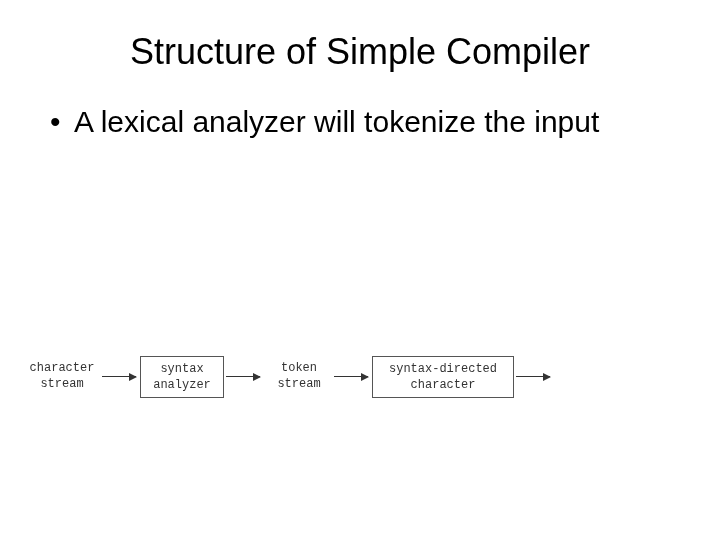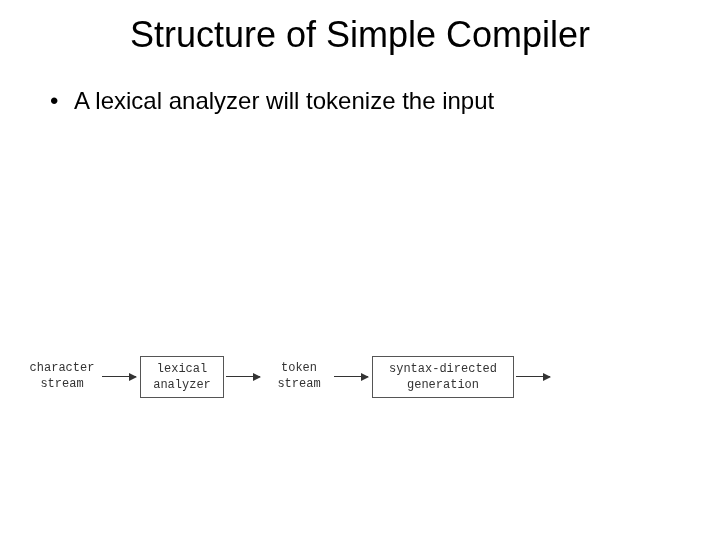--- a/index.html
+++ b/index.html
@@ -9,30 +9,30 @@
     height: 540px;
     background: #ffffff;
     font-family: Arial, Helvetica, sans-serif;
     color: #000;
     position: relative;
   }
   .slide {
     width: 720px;
     height: 540px;
     box-sizing: border-box;
-    padding: 4px 40px 0 40px;
+    padding: 21px 40px 0 40px;
   }
   .title {
     font-size: 36px;
     text-align: center;
     margin: 10px 0 30px 0;
     font-weight: normal;
   }
   .bullets {
-    font-size: 24px;
+    font-size: 30px;
     line-height: 1.25;
     margin: 0 0 0 0;
     padding-left: 10px;
   }
   .bullets li {
     list-style: none;
     position: relative;
     padding-left: 24px;
     margin-bottom: 4px;
   }
@@ -96,30 +96,30 @@
     <li>A lexical analyzer will tokenize the input</li>
   </ul>
 
   <div class="diagram">
 
     <div class="dlabel" style="left:14px; top:20px; width:80px;">character
 stream</div>
 
     <div class="arrow" style="left:94px; top:36px; width:34px;"></div>
 
-    <div class="dbox" style="left:132px; top:16px; width:82px; height:40px;">lexical
+    <div class="dbox" style="left:132px; top:16px; width:82px; height:40px;">syntax
 analyzer</div>
 
     <div class="arrow" style="left:218px; top:36px; width:34px;"></div>
 
     <div class="dlabel" style="left:256px; top:20px; width:70px;">token
 stream</div>
 
     <div class="arrow" style="left:326px; top:36px; width:34px;"></div>
 
     <div class="dbox" style="left:364px; top:16px; width:140px; height:40px;">syntax-directed
-generation</div>
+character</div>
 
     <div class="arrow" style="left:508px; top:36px; width:34px;"></div>
 
 
   </div>
 </div>
 
 </body></html>

